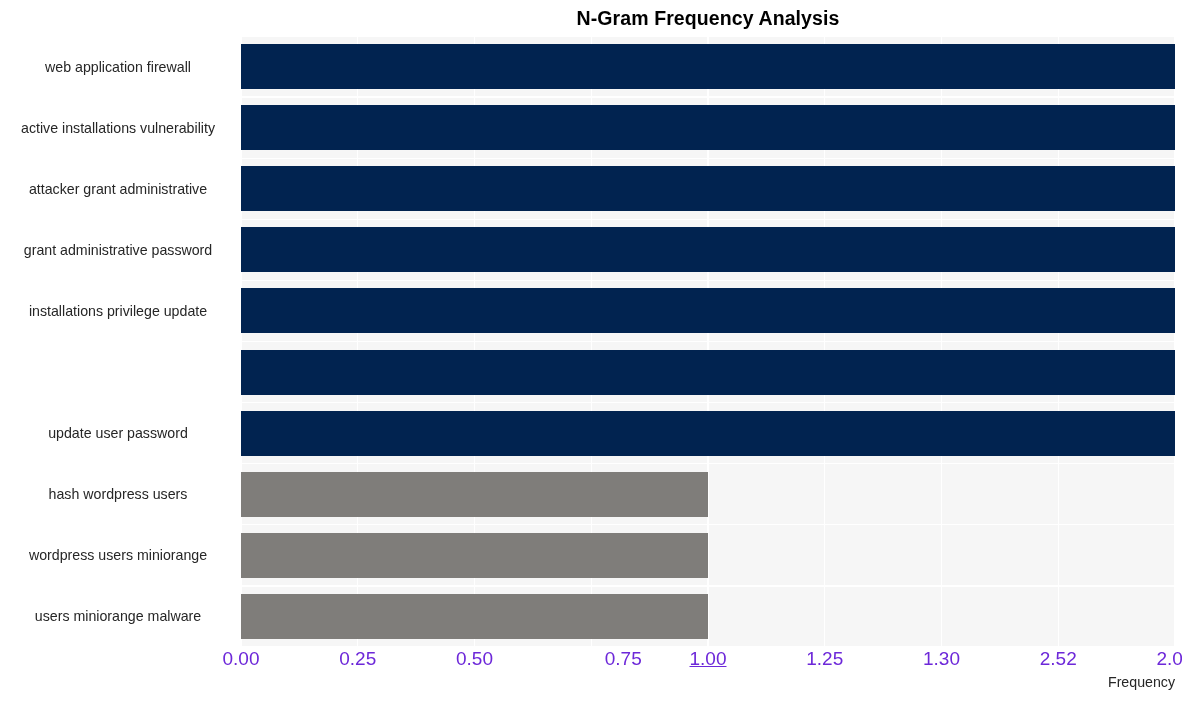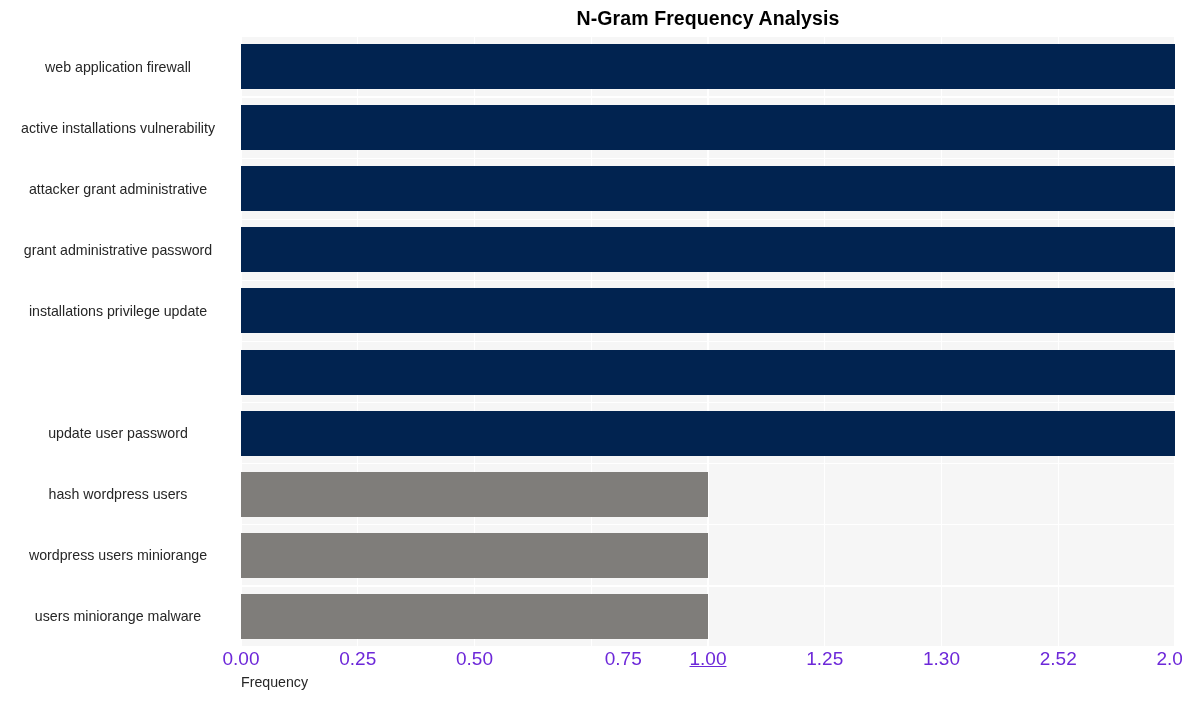--- a/index.html
+++ b/index.html
@@ -108,21 +108,21 @@
     color: #6d28d9;
     white-space: nowrap;
     line-height: 18px;
   }
 
   #xaxis-label {
     position: absolute;
     left: 241px;
     top: 672px;
     width: 934px;
-    text-align: left;
+    text-align: right;
     font-size: 14.2px;
     color: #262626;
     line-height: 20px;
     white-space: nowrap;
   }
 </style>
 </head>
 <body>
 
 <div id="figure">

